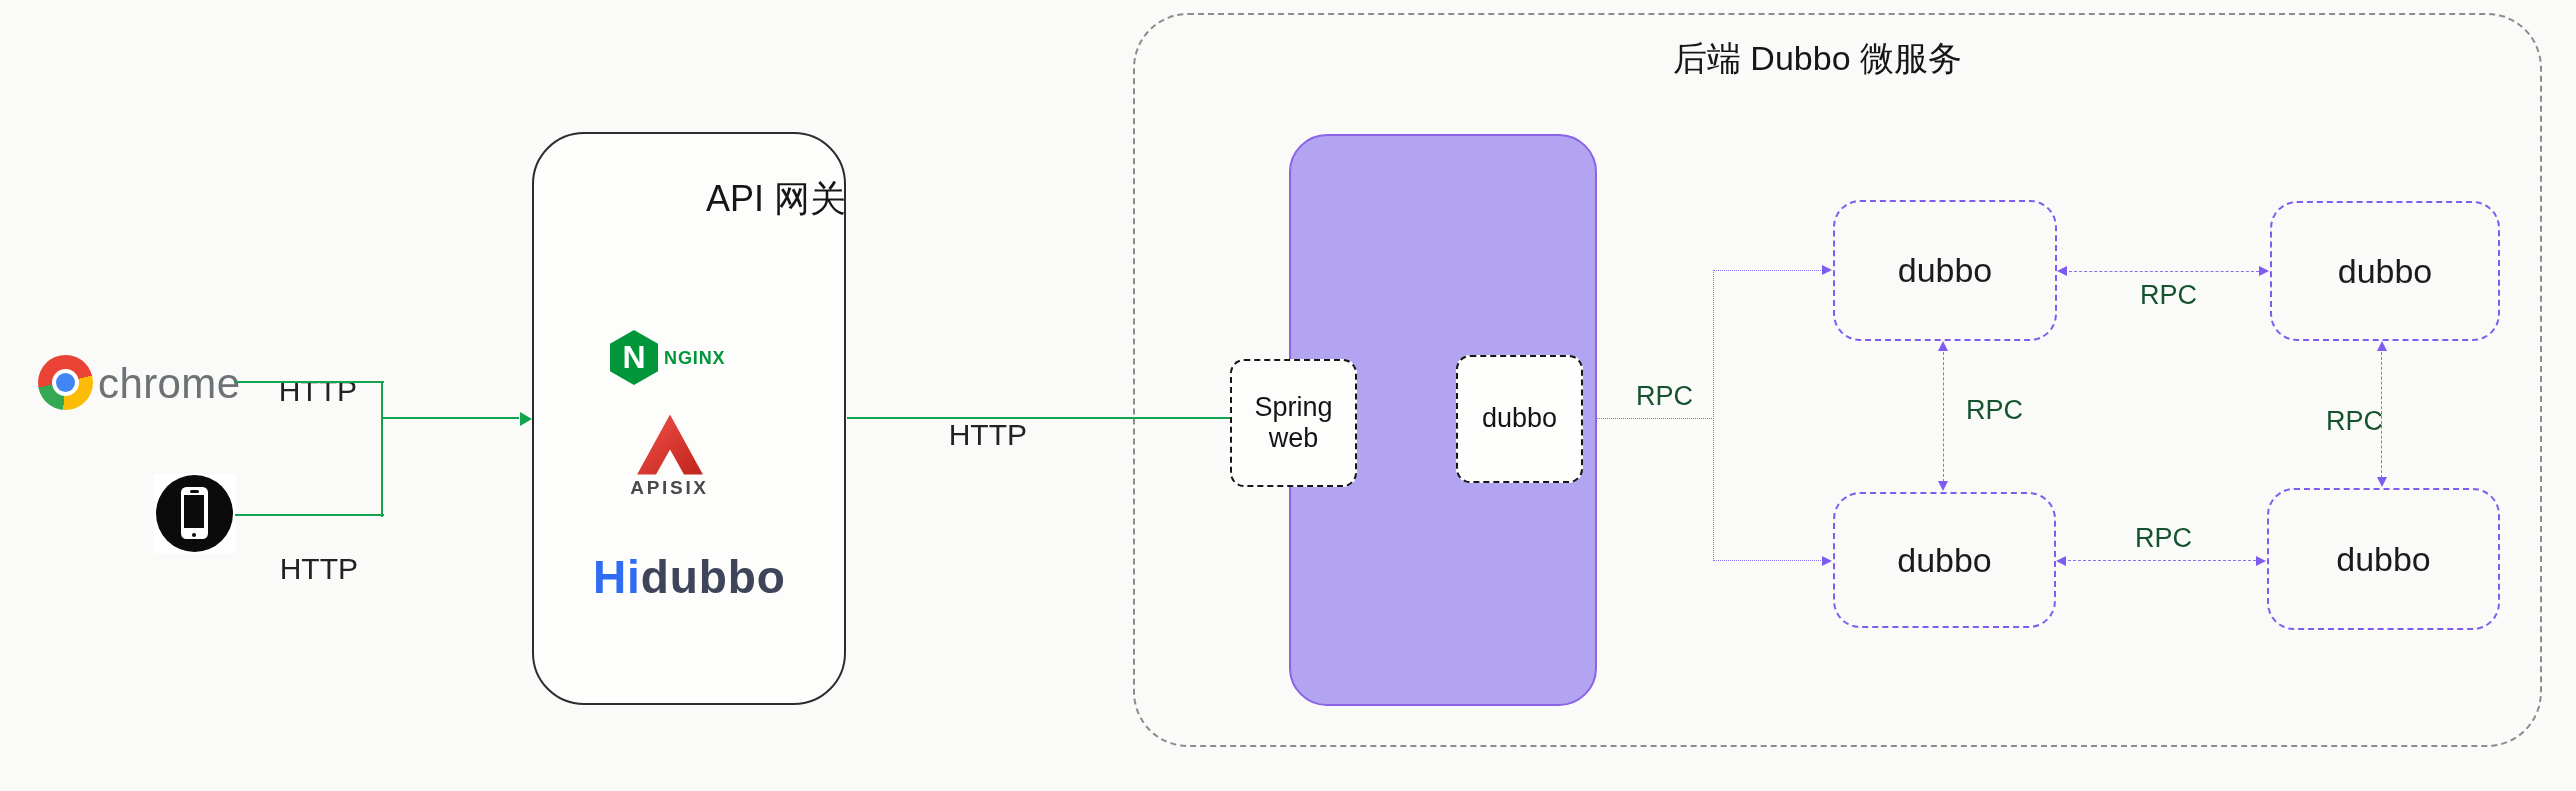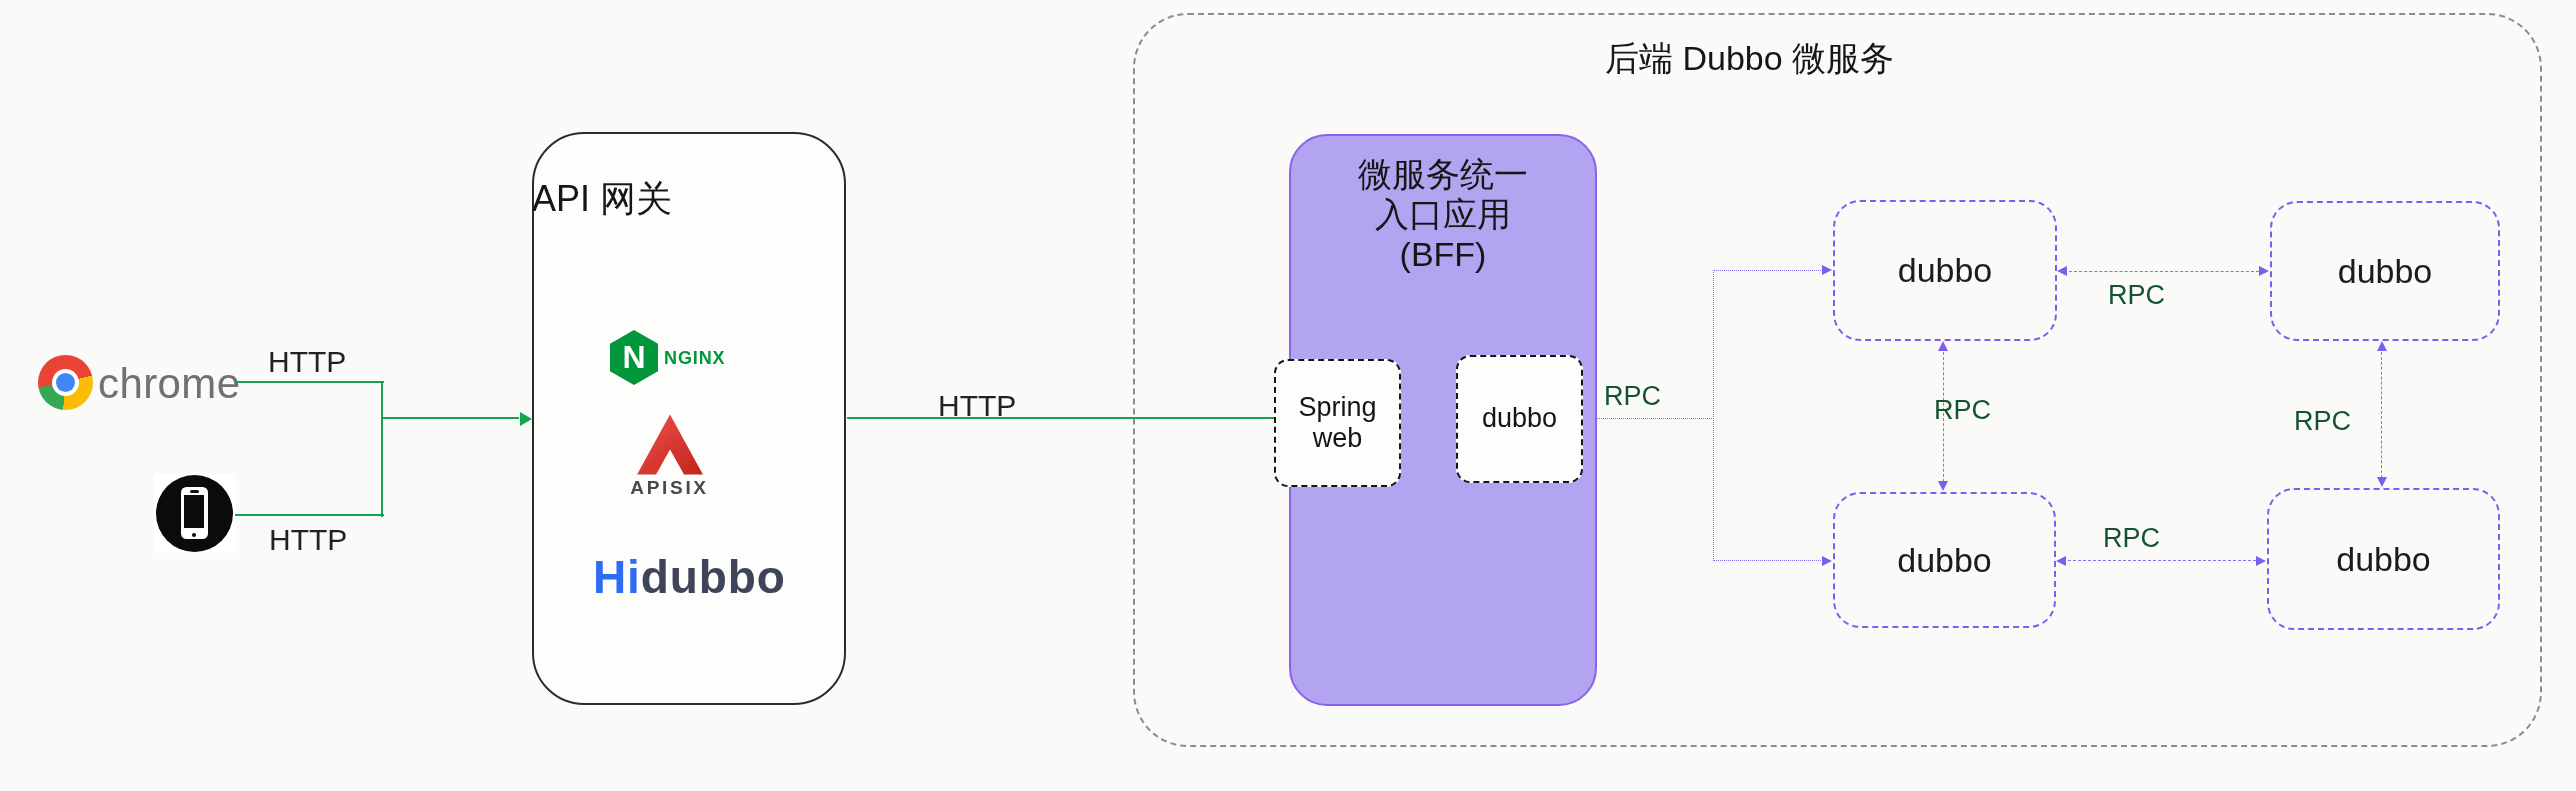--- a/index.html
+++ b/index.html
@@ -7,40 +7,40 @@
     font-family:"Liberation Sans","DejaVu Sans",sans-serif;
     background:var(--bg,#fafaf9);
   }
   .canvas{
     position:relative;
     width:2576px;height:791px;
     background:var(--bg,#fafaf9);
     overflow:hidden;
     color:var(--text,#1e1e1e);
   }
-  .lbl{position:absolute;text-align:left;white-space:nowrap;}
+  .lbl{position:absolute;text-align:right;white-space:nowrap;}
 
   
   .hline-green{position:absolute;height:0;border-top:2.7px solid var(--http_line);}
   .vline-green{position:absolute;width:0;border-left:2.7px solid var(--http_line);}
   .hline-dot{position:absolute;height:0;border-top:1.8px dotted var(--rpc_line);}
   .vline-dot{position:absolute;width:0;border-left:1.8px dotted var(--rpc_line);}
   .hline-dash{position:absolute;height:0;border-top:1.8px dashed var(--rpc_line);}
   .vline-dash{position:absolute;width:0;border-left:1.8px dashed var(--rpc_line);}
 
   
   .ar{position:absolute;width:0;height:0;border-style:solid;border-color:transparent;}
   .ar-r-green{border-width:7.1px 0 7.1px 12.5px;border-left-color:var(--http_line);}
   .ar-r-purple{border-width:5.4px 0 5.4px 10.7px;border-left-color:var(--rpc_arrow);}
   .ar-l-purple{border-width:5.4px 10.7px 5.4px 0;border-right-color:var(--rpc_arrow);}
   .ar-u-purple{border-width:0 5.4px 10.7px 5.4px;border-bottom-color:var(--rpc_arrow);}
   .ar-d-purple{border-width:10.7px 5.4px 0 5.4px;border-top-color:var(--rpc_arrow);}
 
   
-  .http-label{font-size:30px;font-weight:500;color:#222;}
+  .http-label{font-size:30px;font-weight:500;color:#222;margin-top:29px;}
   .rpc-label{font-size:27px;font-weight:500;color:#14532d;}
   .chrome-label{font-size:42px;font-weight:400;color:var(--chrome_text);letter-spacing:0.4px;}
   .box-title{font-size:36px;font-weight:500;color:#161616;}
   .dubbo-label{font-size:34px;font-weight:400;color:#1b1b1b;}
   .small-box-label{font-size:27px;font-weight:500;color:#141414;line-height:1.15;}
 
   
   .gateway-box{
     position:absolute;left:532px;top:132px;width:314px;height:573px;
     border:2.7px solid var(--gateway_border);border-radius:52px;
@@ -187,27 +187,22 @@
   <div class="higress-word"><span class="hi">Hi</span><span class="gress">dubbo</span></div>
 
   <div class="hline-green" style="left:847px;top:417px;width:430px;"></div>
   <div class="ar ar-r-green" style="left:1276px;top:412px;"></div>
   <div class="lbl http-label" style="left:938px;top:389px;width:89px;">HTTP</div>
 
   <div class="outer-box"></div>
   <div class="lbl box-title" style="left:1605px;top:36px;width:357px;font-size:34px;">后端 Dubbo 微服务</div>
 
   <div class="bff-box"></div>
-  <div class="bff-title">
-    <div>微服务统一</div>
-    <div>入口应用</div>
-    <div>(BFF)</div>
-  </div>
-
-  <div class="inner-dashed-box" style="left:1274px;top:359px;">
+
+  <div class="inner-dashed-box" style="left:1230px;top:359px;">
     <div class="small-box-label" style="width:89px;">Spring web</div>
   </div>
   <div class="inner-dashed-box" style="left:1456px;top:355px;">
     <div class="small-box-label">dubbo</div>
   </div>
 
   <div class="hline-dot" style="left:1597px;top:418px;width:117px;"></div>
   <div class="vline-dot" style="left:1713px;top:270px;height:291px;"></div>
   <div class="hline-dot" style="left:1713px;top:270px;width:110px;"></div>
   <div class="hline-dot" style="left:1713px;top:560px;width:110px;"></div>

